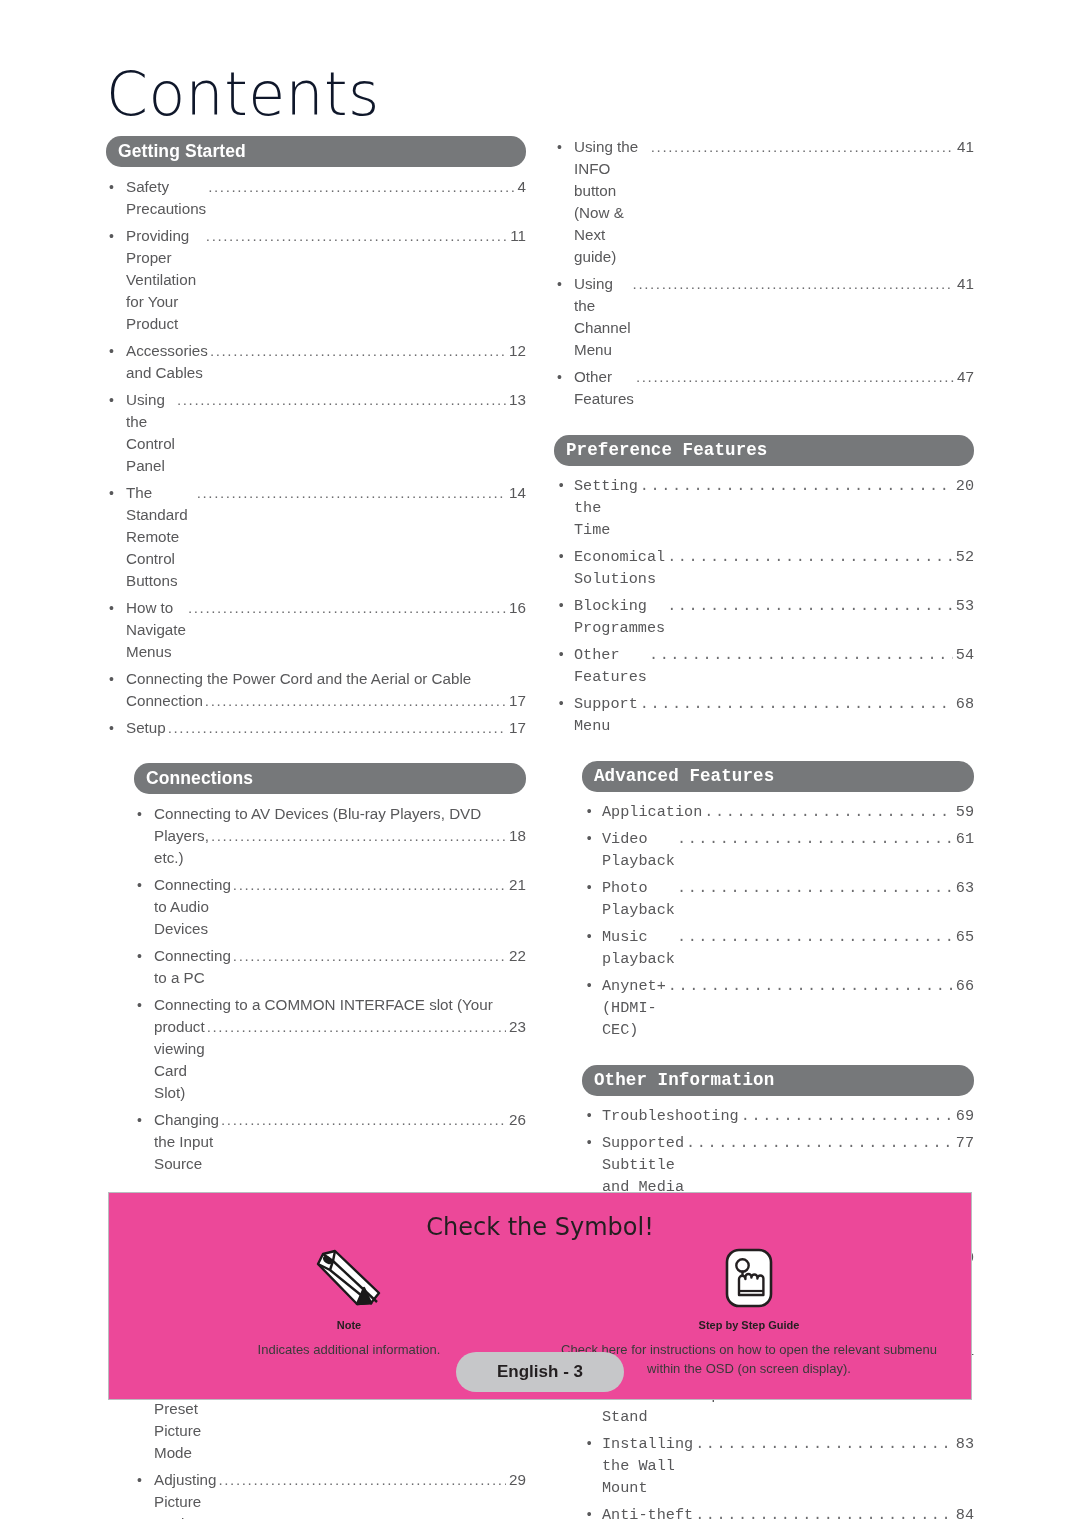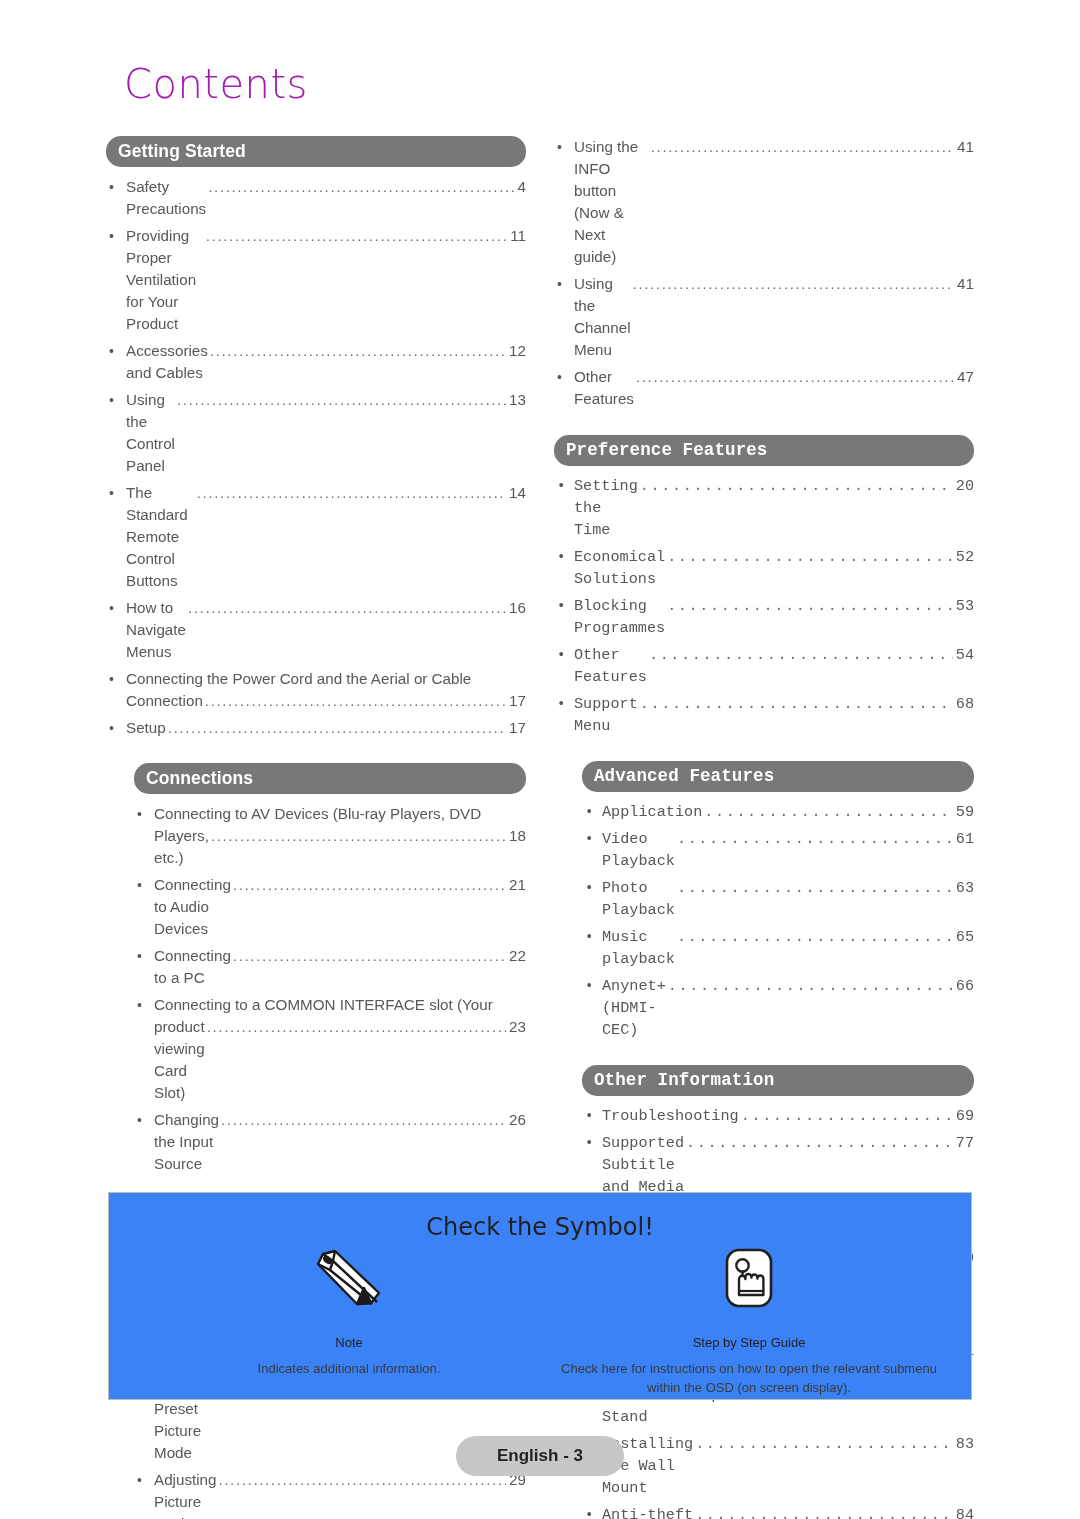--- a/index.html
+++ b/index.html
@@ -19,26 +19,26 @@
   .page {
     position: absolute;
     left: 0; top: 0;
     width: 1080px;
     height: 1519px;
   }
 
   
   .page-title {
     position: absolute;
-    left: 124px;
+    left: 106px;
     top: 64px;
-    font-size: 40px;
+    font-size: 60px;
     font-weight: 300;
     letter-spacing: 0.5px;
-    color: #a21caf;
+    color: #0f172a;
     font-family: "DejaVu Sans", sans-serif;
     line-height: 1;
   }
 
   
   .columns {
     position: absolute;
     left: 106px;
     top: 136px;
     width: 868px;
@@ -129,21 +129,21 @@
 
   
   .symbol-box {
     position: absolute;
     left: 108px;
     top: 1192px;
     width: 864px;
     height: 208px;
     border: 1px solid #b9bdc0;
     box-sizing: border-box;
-    background: #3b82f6;
+    background: #ec4899;
   }
   .symbol-title {
     position: absolute;
     top: 20px;
     left: 0;
     width: 100%;
     text-align: center;
     font-size: 24px;
     color: #231f20;
     font-weight: normal;
@@ -157,37 +157,37 @@
   .sym-cell.left  { left: 60px;  width: 360px; }
   .sym-cell.right { left: 440px; width: 400px; }
 
   .sym-icon {
     height: 66px;
     display: flex;
     align-items: center;
     justify-content: center;
   }
   .sym-label {
-    margin-top: 24px;
-    font-size: 13px;
-    font-weight: normal;
+    margin-top: 8px;
+    font-size: 11px;
+    font-weight: bold;
     color: #231f20;
   }
   .sym-desc {
     margin-top: 9px;
     font-size: 13px;
     color: #3a3a3a;
     line-height: 19px;
   }
 
   
   .footer-badge {
     position: absolute;
     left: 456px;
-    top: 1436px;
+    top: 1352px;
     width: 168px;
     height: 40px;
     background: #c6c7c9;
     border-radius: 20px;
     display: flex;
     align-items: center;
     justify-content: center;
     font-size: 17px;
     font-weight: bold;
     color: #231f20;

